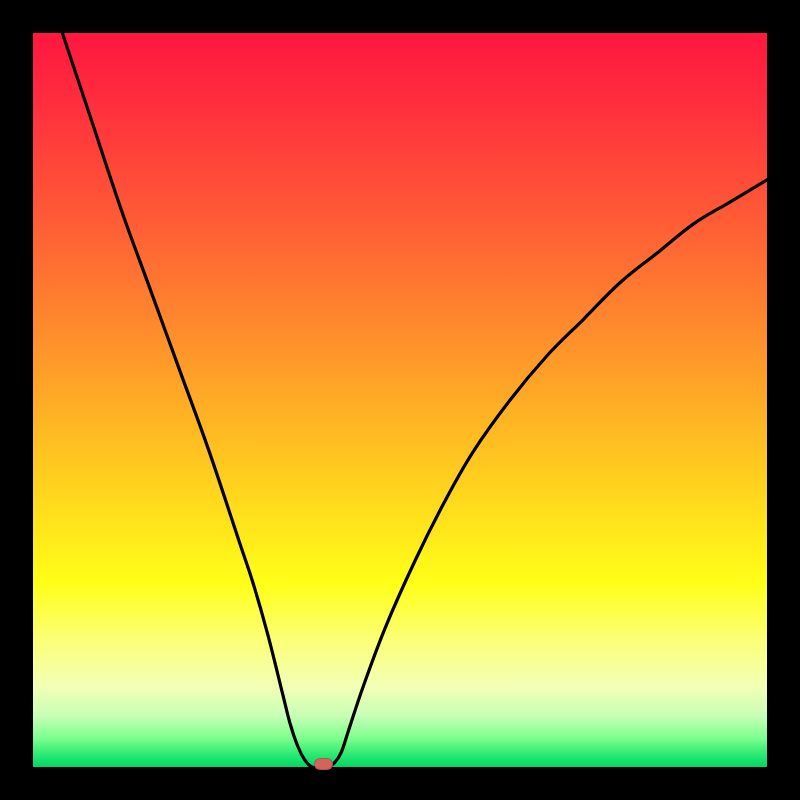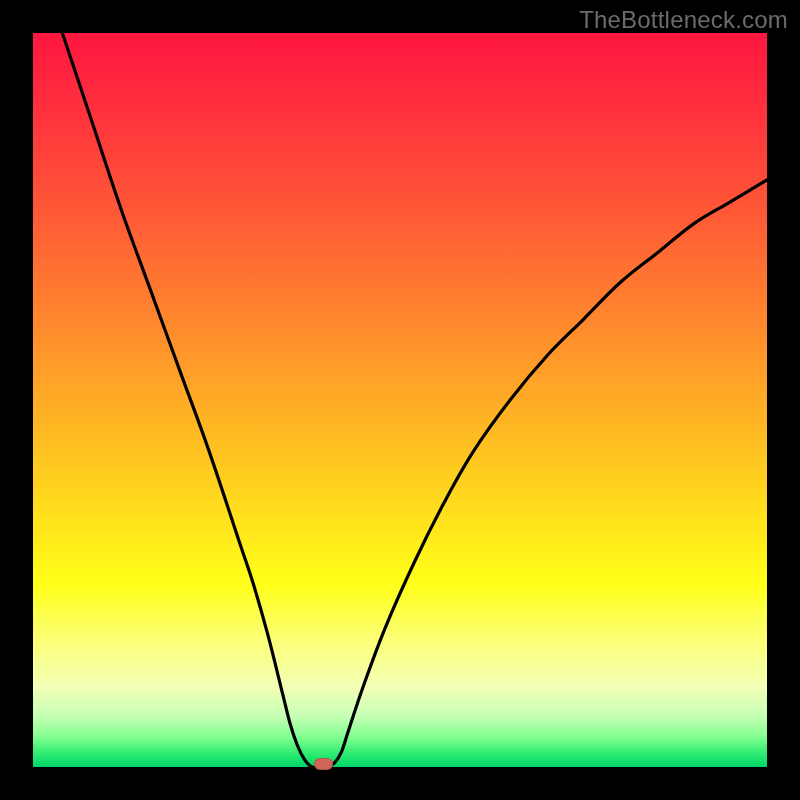--- a/index.html
+++ b/index.html
@@ -73,14 +73,13 @@
 </head>
 <body>
 
 <div class="frame">
   <div class="plot-area">
     <svg class="curve" viewBox="0 0 734 734" preserveAspectRatio="none">
       <path id="curve-path" fill="none" stroke="#000" stroke-width="3.2" stroke-linejoin="round" stroke-linecap="round" d="M 29.36 0 C 34.6448 15.854400000000007, 48.1504 56.371200000000044, 58.72 88.08000000000004 C 69.2896 119.78880000000004, 77.5104 145.77239999999998, 88.08 176.15999999999997 C 98.64959999999999 206.54759999999996, 106.87039999999999 227.8336, 117.44 256.9 C 128.0096 285.96639999999996, 136.2304 308.5736, 146.8 337.64 C 157.36960000000002 366.7064, 165.5904 387.9924, 176.16 418.38 C 186.7296 448.7676, 197.5928 482.6784, 205.52 506.46000000000004 C 213.4472 530.2416000000001, 214.9152 533.3244, 220.2 550.5 C 225.48479999999998 567.6756, 229.59519999999998 582.062, 234.88 601.88 C 240.1648 621.698, 245.59640000000005 644.7456, 249.56000000000003 660.6 C 253.52360000000002 676.4544000000001, 254.25759999999997 680.7116000000001, 256.9 689.96 C 259.5424 699.2084, 261.5976 705.374, 264.24 711.98 C 266.8824 718.586, 268.9376 722.6963999999999, 271.58 726.66 C 274.2224 730.6236, 276.2776 732.6788, 278.92 734 C 281.5624 735.3212, 283.6176 734, 286.26 734 C 288.9024 734, 290.9576 734.6606, 293.6 734 C 296.24240000000003 733.3394, 298.2976 732.9724, 300.94 730.33 C 303.5824 727.6876000000001, 305.63759999999996 725.2654000000001, 308.28 719.32 C 310.9224 713.3746, 311.6564 709.1908, 315.62 697.3 C 319.5836 685.4091999999999, 323.694 671.7568, 330.3 653.26 C 336.906 634.7632, 343.0716 617.0003999999999, 352.32 594.54 C 361.5684 572.0796, 371.1104 550.9404, 381.68 528.48 C 392.2496 506.0196, 400.47040000000004 489.578, 411.04 469.76 C 421.6096 449.942, 428.50919999999996 436.8768, 440.4 418.38 C 452.2908 399.8832, 463.88800000000003 384.17560000000003, 477.1 367 C 490.312 349.82439999999997, 500.58799999999997 337.4932, 513.8 322.96 C 527.012 308.42679999999996, 537.288 299.472, 550.5 286.26 C 563.712 273.048, 573.988 261.4508, 587.2 249.56 C 600.412 237.66920000000002, 610.688 230.76960000000003, 623.9 220.20000000000005 C 637.112 209.63040000000007, 647.388 200.08840000000006, 660.6 190.84000000000003 C 673.812 181.5916, 684.088 176.74719999999996, 697.3 168.81999999999994 C 710.512 160.8927999999999, 727.394 150.76359999999994, 734 146.79999999999995"></path>
     </svg>
     <div class="marker" id="marker" style="left: 280.93px; top: 725px;"></div>
   </div>
-  <div class="watermark">TheBottleneck.com</div>
 </div>
 
 </body></html>

